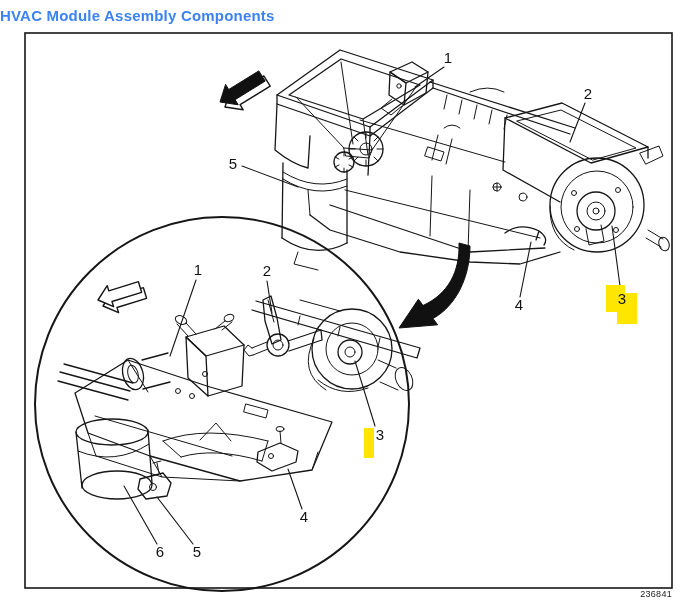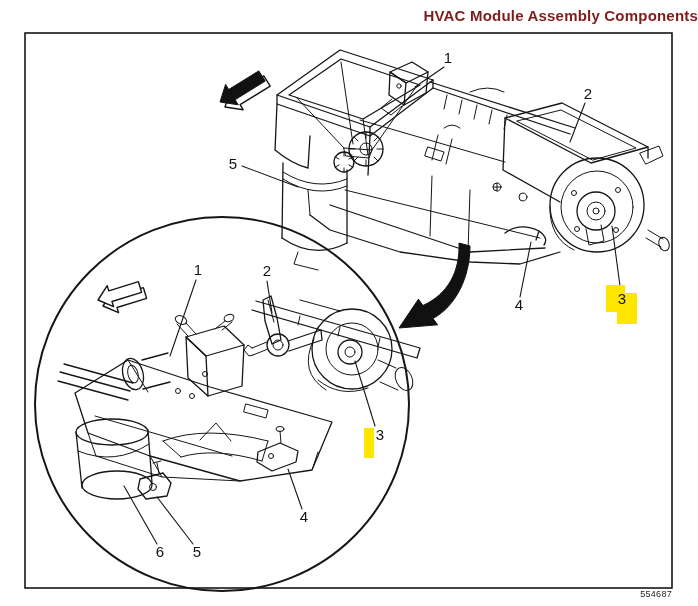--- a/index.html
+++ b/index.html
@@ -1,19 +1,19 @@
 <!DOCTYPE html>
 <html><head>
 <meta charset="utf-8">
 <style>
   html,body{margin:0;padding:0;background:#ffffff;}
   .page{position:relative;width:698px;height:606px;background:#ffffff;overflow:hidden;
         font-family:"Liberation Sans",sans-serif;}
-  .title{position:absolute;top:7px;left:0;width:698px;text-align:right;
-         font-weight:bold;font-size:15px;letter-spacing:.2px;color:#7f1d1d;}
+  .title{position:absolute;top:7px;left:0;width:698px;text-align:left;
+         font-weight:bold;font-size:15px;letter-spacing:.2px;color:#3b82f6;}
   .figno{position:absolute;top:589px;left:0;width:672px;text-align:right;
          font-size:9px;color:#222;letter-spacing:.3px;}
   svg.diagram{position:absolute;top:0;left:0;}
   .ln{fill:none;stroke:#161616;stroke-width:1.3;stroke-linecap:round;stroke-linejoin:round;}
   .lnthin{fill:none;stroke:#161616;stroke-width:1;stroke-linecap:round;stroke-linejoin:round;}
   .lead{fill:none;stroke:#161616;stroke-width:1.1;stroke-linecap:round;}
   .solid{fill:#111;stroke:#111;stroke-width:1;stroke-linejoin:round;}
   .hollow{fill:#ffffff;stroke:#161616;stroke-width:1.4;stroke-linejoin:round;}
   .co{font-family:"Liberation Sans",sans-serif;font-size:15px;font-weight:500;
       fill:#111;text-anchor:middle;}
@@ -216,14 +216,14 @@
 
       <text class="co" x="198" y="275">1</text>
       <text class="co" x="267" y="276">2</text>
       <text class="co" x="380" y="440">3</text>
       <text class="co" x="304" y="522">4</text>
       <text class="co" x="197" y="557">5</text>
       <text class="co" x="160" y="557">6</text>
     </g>
   </svg>
 
-  <div class="figno">554687</div>
+  <div class="figno">236841</div>
 </div>
 
 </body></html>

